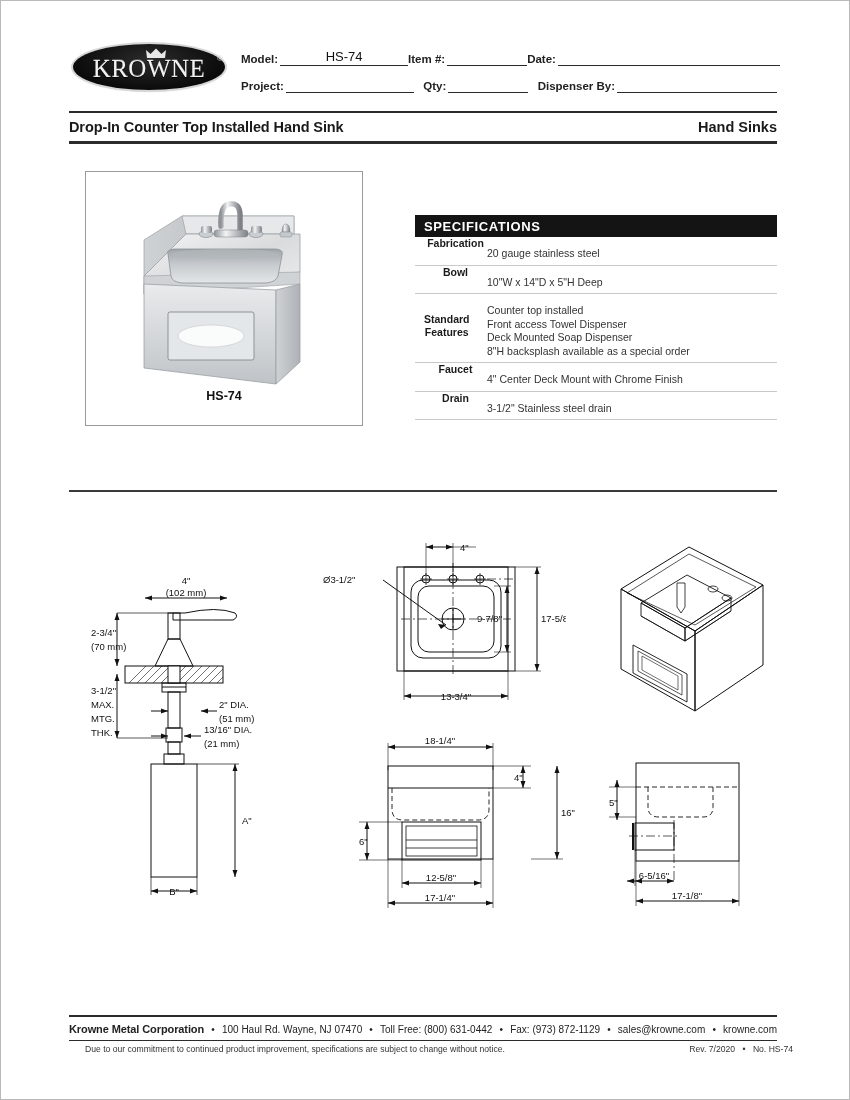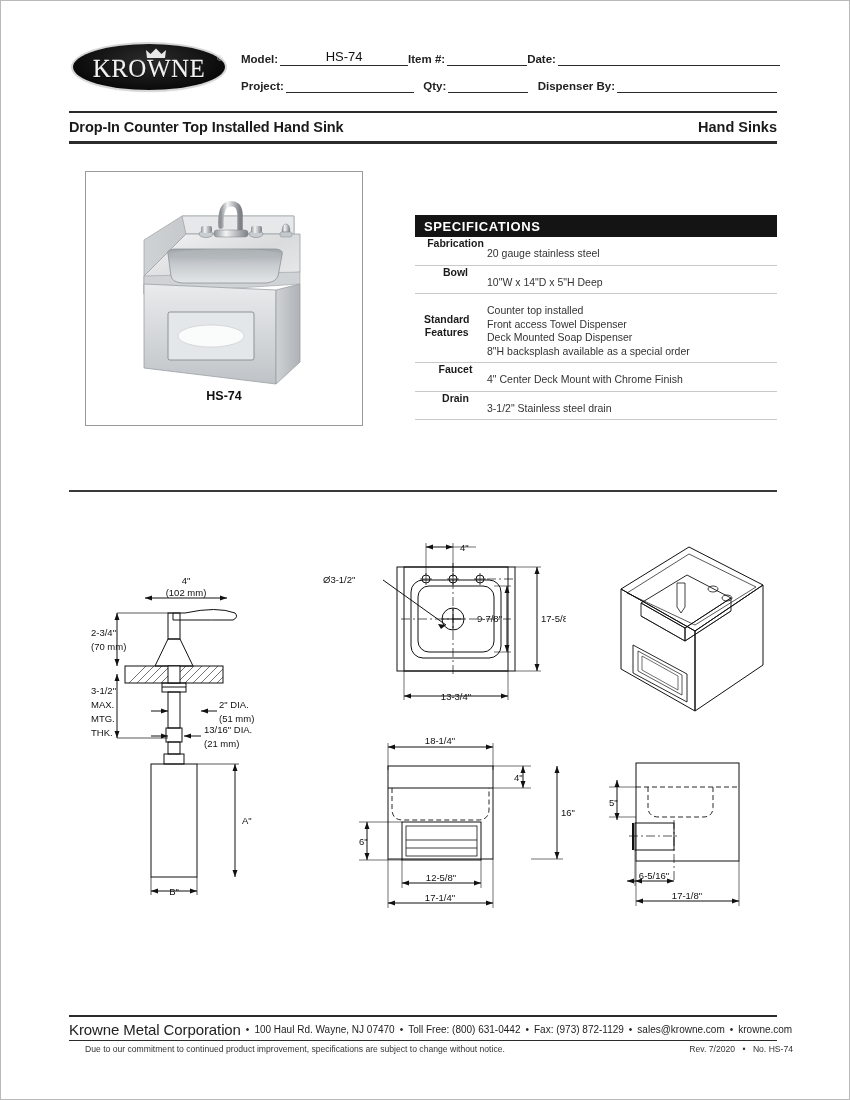--- a/index.html
+++ b/index.html
@@ -106,21 +106,21 @@
   .draw { position: absolute; }
   .draw svg { display: block; }
 
   
   .foot-rule-1 { position: absolute; left: 68px; top: 1014px; width: 708px; height: 1.6px; background: #2b2b2b; }
   .foot-line {
     position: absolute; left: 68px; top: 1019px; width: 708px; height: 18px;
     display: flex; align-items: center; justify-content: space-between;
     font-size: 10px; color: #222; white-space: nowrap;
   }
-  .foot-co { font-weight: 400; font-size: 15px; letter-spacing: -.1px; text-align: center; }
+  .foot-co { font-weight: 700; font-size: 11px; letter-spacing: -.1px; text-align: center; }
   .foot-sep { margin: 0 5px; }
   .foot-rule-2 { position: absolute; left: 68px; top: 1039px; width: 708px; height: 1.2px; background: #2b2b2b; }
   .foot-note {
     position: absolute; left: 84px; top: 1043px; width: 708px;
     display: flex; align-items: center; justify-content: space-between;
     font-size: 8.6px; color: #333;
   }
 </style>
 </head>
 <body>

